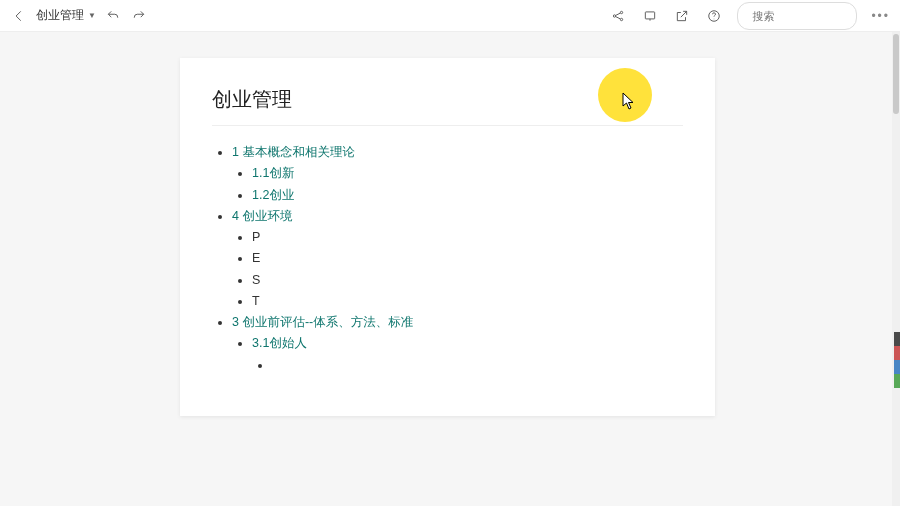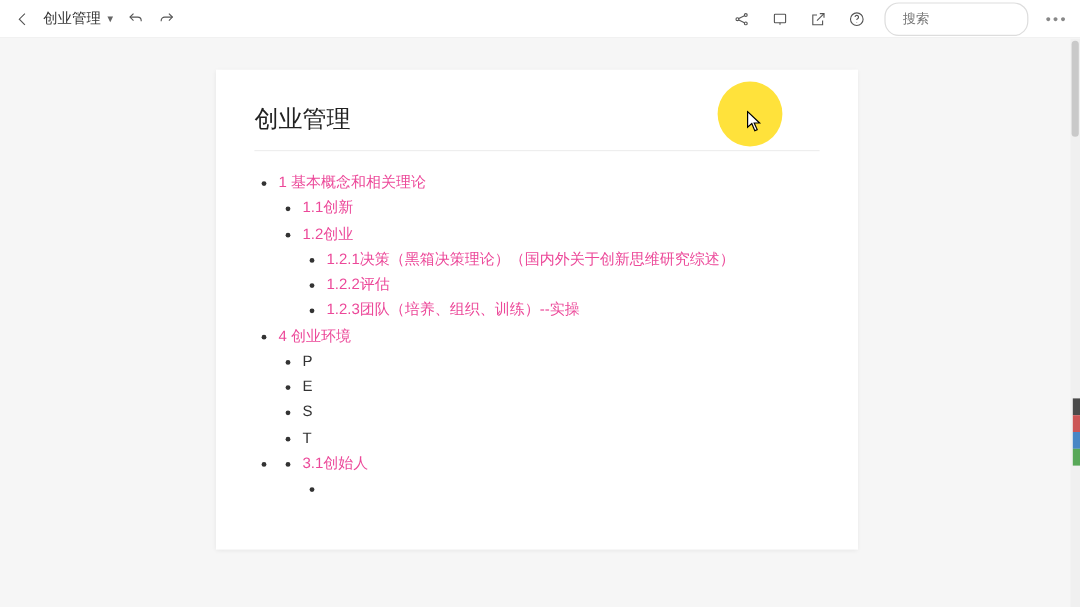--- a/index.html
+++ b/index.html
@@ -84,21 +84,21 @@
   }
   .outline ul {
     list-style: disc;
     padding-left: 20px;
   }
   .outline li {
     font-size: 12.5px;
     color: #333;
     line-height: 1.7;
   }
-  .outline li.link > span.link-text { color: #ec4899; }
+  .outline li.link > span.link-text { color: #0f766e; }
 
   
   .highlight {
     position: absolute;
     left: 598px;
     top: 36px;
     width: 54px; height: 54px;
     border-radius: 50%;
     background: #ffe23b;
     pointer-events: none;
@@ -203,33 +203,29 @@
 </div>
 
 <div class="canvas">
 
   <div class="doc-card">
     <div class="doc-title">创业管理</div>
     <div class="outline" id="outline-root">
         <ul>
           <li class="link"><span class="link-text">1 基本概念和相关理论</span><ul>
               <li class="link"><span class="link-text">1.1创新</span></li>
-              <li class="link"><span class="link-text">1.2创业</span><ul>
-                  <li class="link"><span class="link-text">1.2.1决策（黑箱决策理论）（国内外关于创新思维研究综述）</span></li>
-                  <li class="link"><span class="link-text">1.2.2评估</span></li>
-                  <li class="link"><span class="link-text">1.2.3团队（培养、组织、训练）--实操</span></li>
-                </ul></li>
+              <li class="link"><span class="link-text">1.2创业</span></li>
             </ul></li>
           <li class="link"><span class="link-text">4 创业环境</span><ul>
               <li><span class="">P</span></li>
               <li><span class="">E</span></li>
               <li><span class="">S</span></li>
               <li><span class="">T</span></li>
             </ul></li>
-          <li class="link"><ul>
+          <li class="link"><span class="link-text">3 创业前评估--体系、方法、标准</span><ul>
               <li class="link"><span class="link-text">3.1创始人</span><ul>
                   <li class="link"></li>
                 </ul></li>
             </ul></li>
         </ul>
       </div>
   </div>
 
   <div class="highlight"></div>
   <div class="cursor-arrow">

